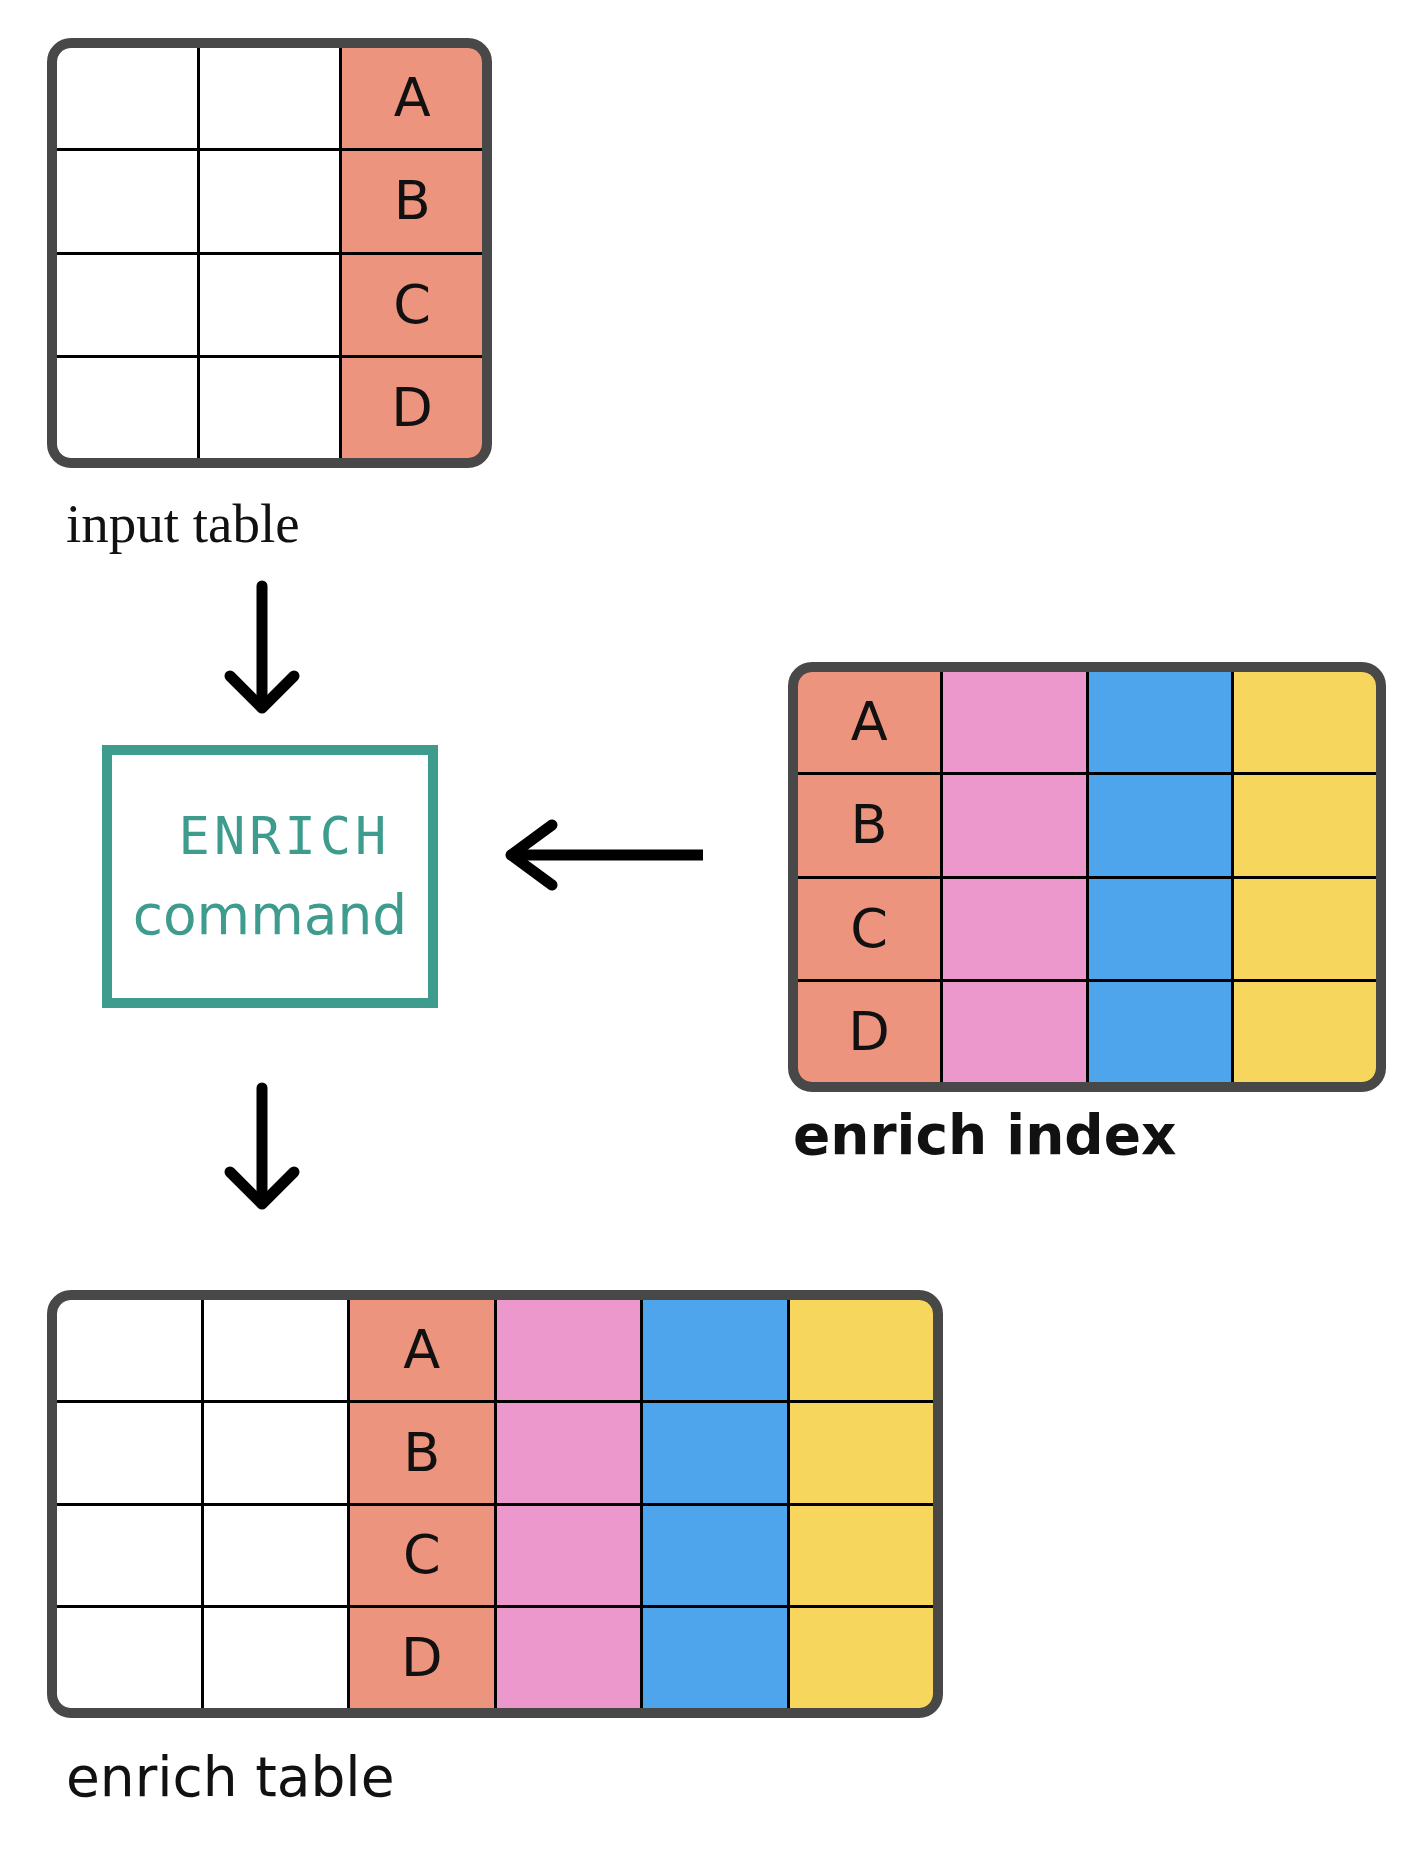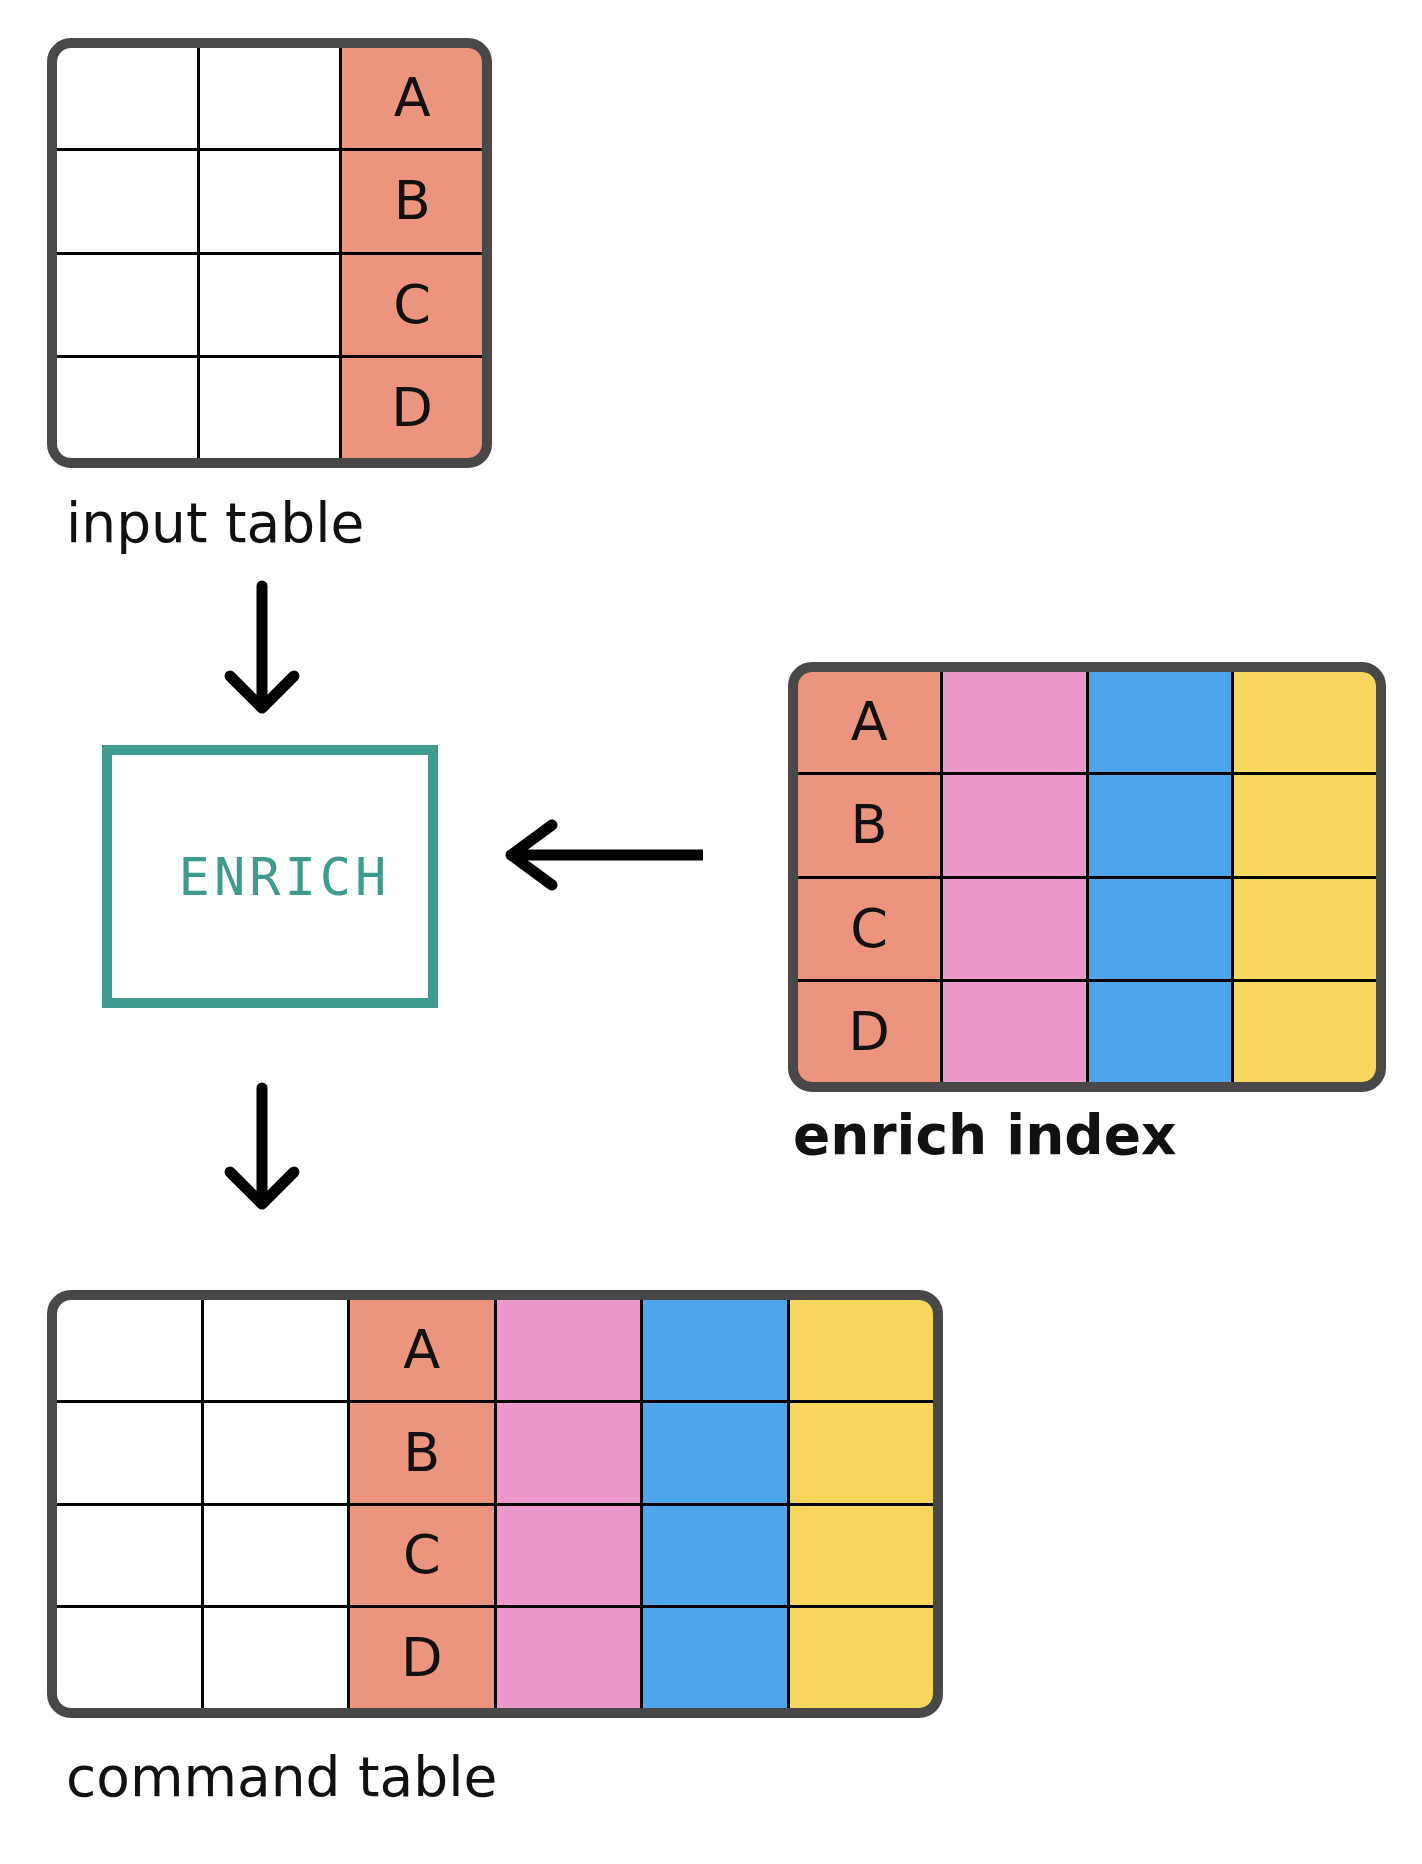--- a/index.html
+++ b/index.html
@@ -44,21 +44,21 @@
   #enrich-index-table { left: 788px; top: 662px; width: 598px; height: 430px; }
   #output-table { left: 47px;  top: 1290px; width: 896px; height: 428px; }
 
   .diagram-label {
     position: absolute;
     font-size: 55px;
     line-height: 1.15;
     color: var(--text);
     white-space: nowrap;
   }
-  #input-table-label  { left: 66px;  top: 492px; }
+  #input-table-label  { left: 66px;  top: 492px; font-family: Liberation Serif, serif; }
   #enrich-index-label { left: 793px; top: 1104px; font-weight: bold; }
   #output-table-label { left: 66px;  top: 1746px; }
 
   .enrich-box {
     position: absolute;
     left: 102px;
     top: 745px;
     width: 336px;
     height: 263px;
     box-sizing: border-box;
@@ -115,20 +115,21 @@
 
   <div id="input-table-label" class="diagram-label">input table</div>
 
   <svg id="arrow-input-to-enrich" class="arrow-svg" width="124" height="140" viewBox="0 0 124 140">
     <path d="M62 8 L62 118" fill="none" stroke="currentColor" stroke-width="11" stroke-linecap="round"></path>
     <path d="M30 98 L62 130 L94 98" fill="none" stroke="currentColor" stroke-width="11" stroke-linecap="round" stroke-linejoin="round"></path>
   </svg>
 
   <div class="enrich-box">
     <div class="mono-line">ENRICH</div>
+    <div class="sans-line">command</div>
   </div>
 
   <svg id="arrow-index-to-enrich" class="arrow-svg" width="212" height="72" viewBox="0 0 212 72">
     <path d="M205 36 L18 36" fill="none" stroke="currentColor" stroke-width="11" stroke-linecap="butt"></path>
     <path d="M54 6 L13 36 L54 66" fill="none" stroke="currentColor" stroke-width="11" stroke-linecap="round" stroke-linejoin="round"></path>
   </svg>
 
   <div id="enrich-index-table" class="dtable" style="grid-template-columns: repeat(4, 1fr); grid-template-rows: repeat(4, 1fr);">
       <div class="cell" style="background: rgb(236, 148, 126);">A</div>
       <div class="cell" style="background: rgb(236, 152, 204);"></div>
@@ -175,15 +176,15 @@
       <div class="cell" style="background: rgb(79, 165, 236);"></div>
       <div class="cell" style="background: rgb(247, 214, 93);"></div>
       <div class="cell" style="background: rgb(255, 255, 255);"></div>
       <div class="cell" style="background: rgb(255, 255, 255);"></div>
       <div class="cell" style="background: rgb(236, 148, 126);">D</div>
       <div class="cell" style="background: rgb(236, 152, 204);"></div>
       <div class="cell" style="background: rgb(79, 165, 236);"></div>
       <div class="cell" style="background: rgb(247, 214, 93);"></div>
     </div>
 
-  <div id="output-table-label" class="diagram-label">command table</div>
+  <div id="output-table-label" class="diagram-label">enrich table</div>
 
 </div>
 
 </body></html>

